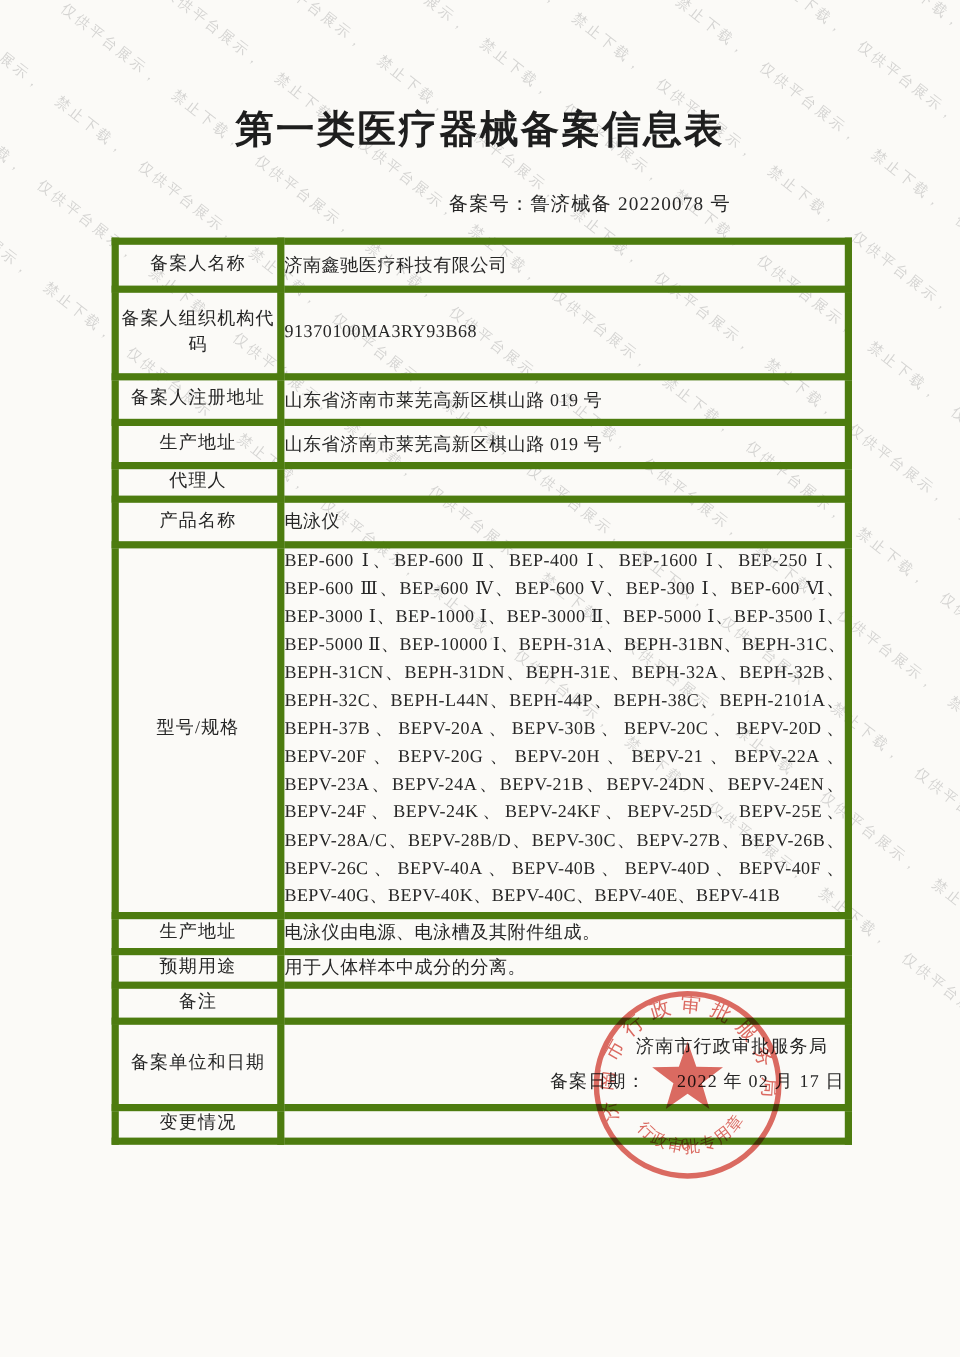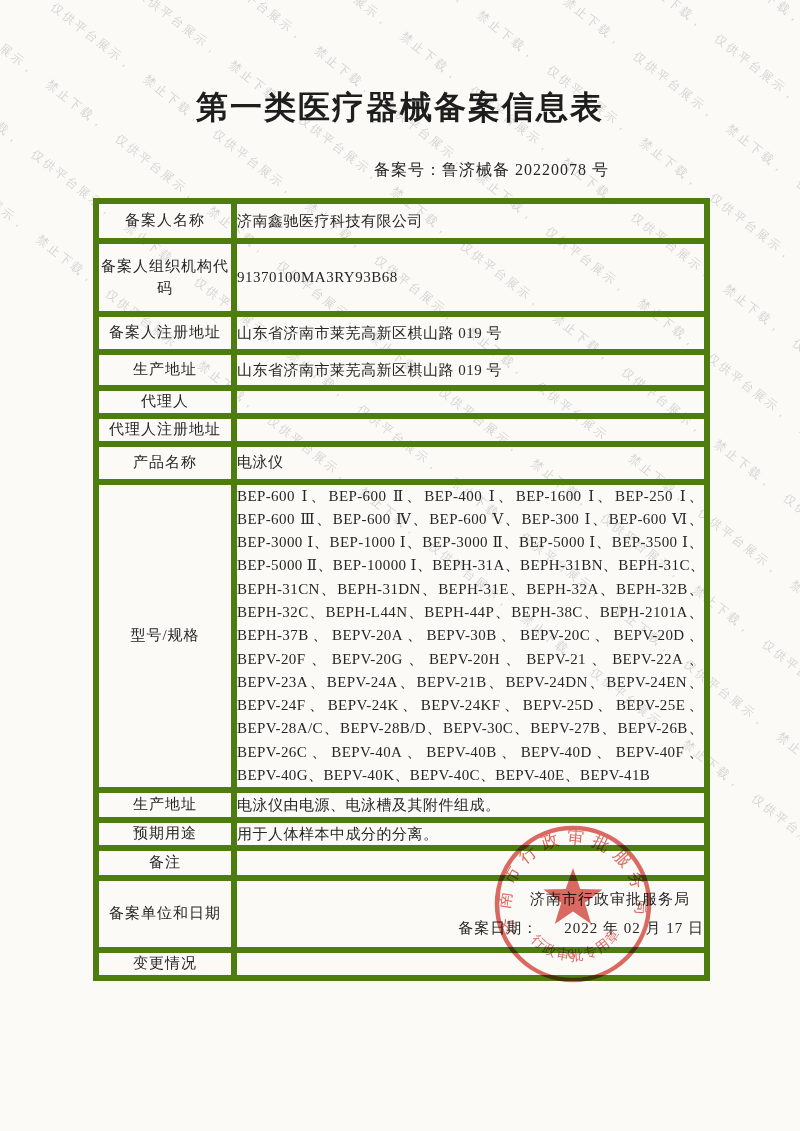--- a/index.html
+++ b/index.html
@@ -75,24 +75,20 @@
         <td class="value-cell">山东省济南市莱芜高新区棋山路 019 号</td>
       </tr>
       <tr style="height:36px">
         <td class="label-cell">生产地址</td>
         <td class="value-cell">山东省济南市莱芜高新区棋山路 019 号</td>
       </tr>
       <tr style="height:26px">
         <td class="label-cell">代理人</td>
         <td class="value-cell"></td>
       </tr>
-      <tr style="height:26px">
-        <td class="label-cell">代理人注册地址</td>
-        <td class="value-cell"></td>
-      </tr>
       <tr style="height:38px">
         <td class="label-cell">产品名称</td>
         <td class="value-cell">电泳仪</td>
       </tr>
       <tr style="height:303px">
         <td class="label-cell">型号/规格</td>
         <td class="value-cell models-cell">
           <div class="model-line">BEP-600 Ⅰ、BEP-600 Ⅱ、BEP-400 Ⅰ、BEP-1600 Ⅰ、BEP-250 Ⅰ、</div>
           <div class="model-line">BEP-600 Ⅲ、BEP-600 Ⅳ、BEP-600 Ⅴ、BEP-300 Ⅰ、BEP-600 Ⅵ、</div>
           <div class="model-line">BEP-3000 Ⅰ、BEP-1000 Ⅰ、BEP-3000 Ⅱ、BEP-5000 Ⅰ、BEP-3500 Ⅰ、</div>

